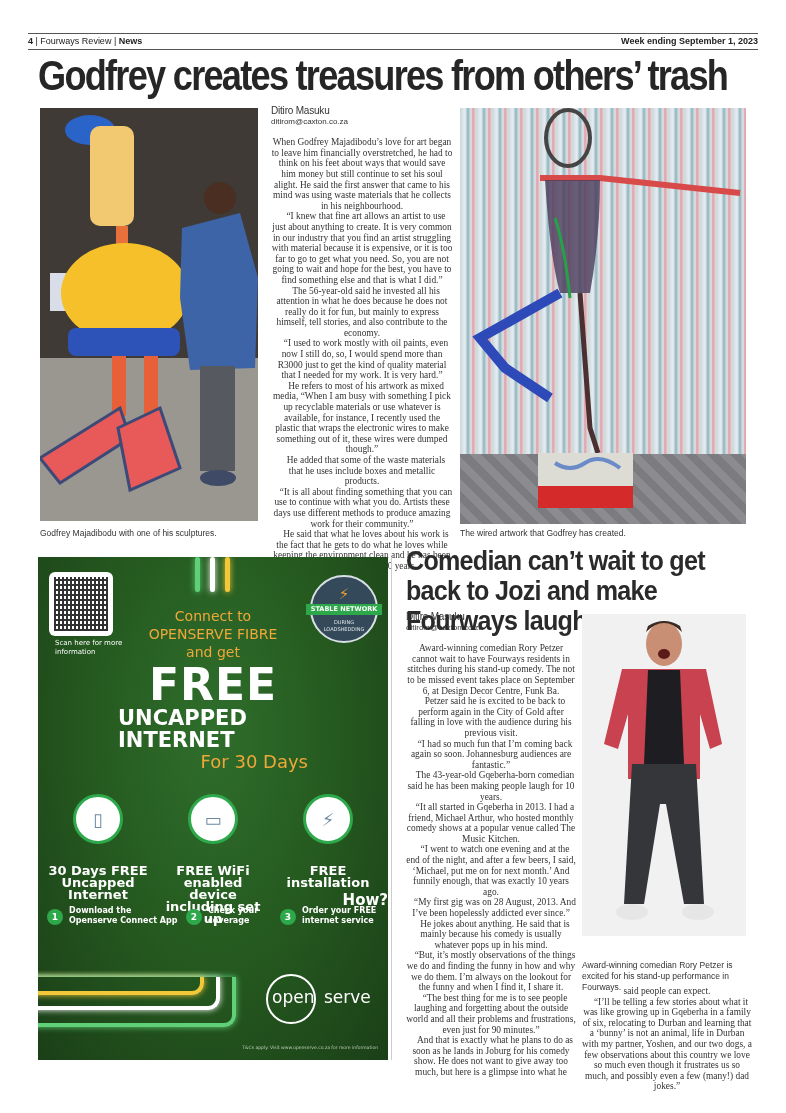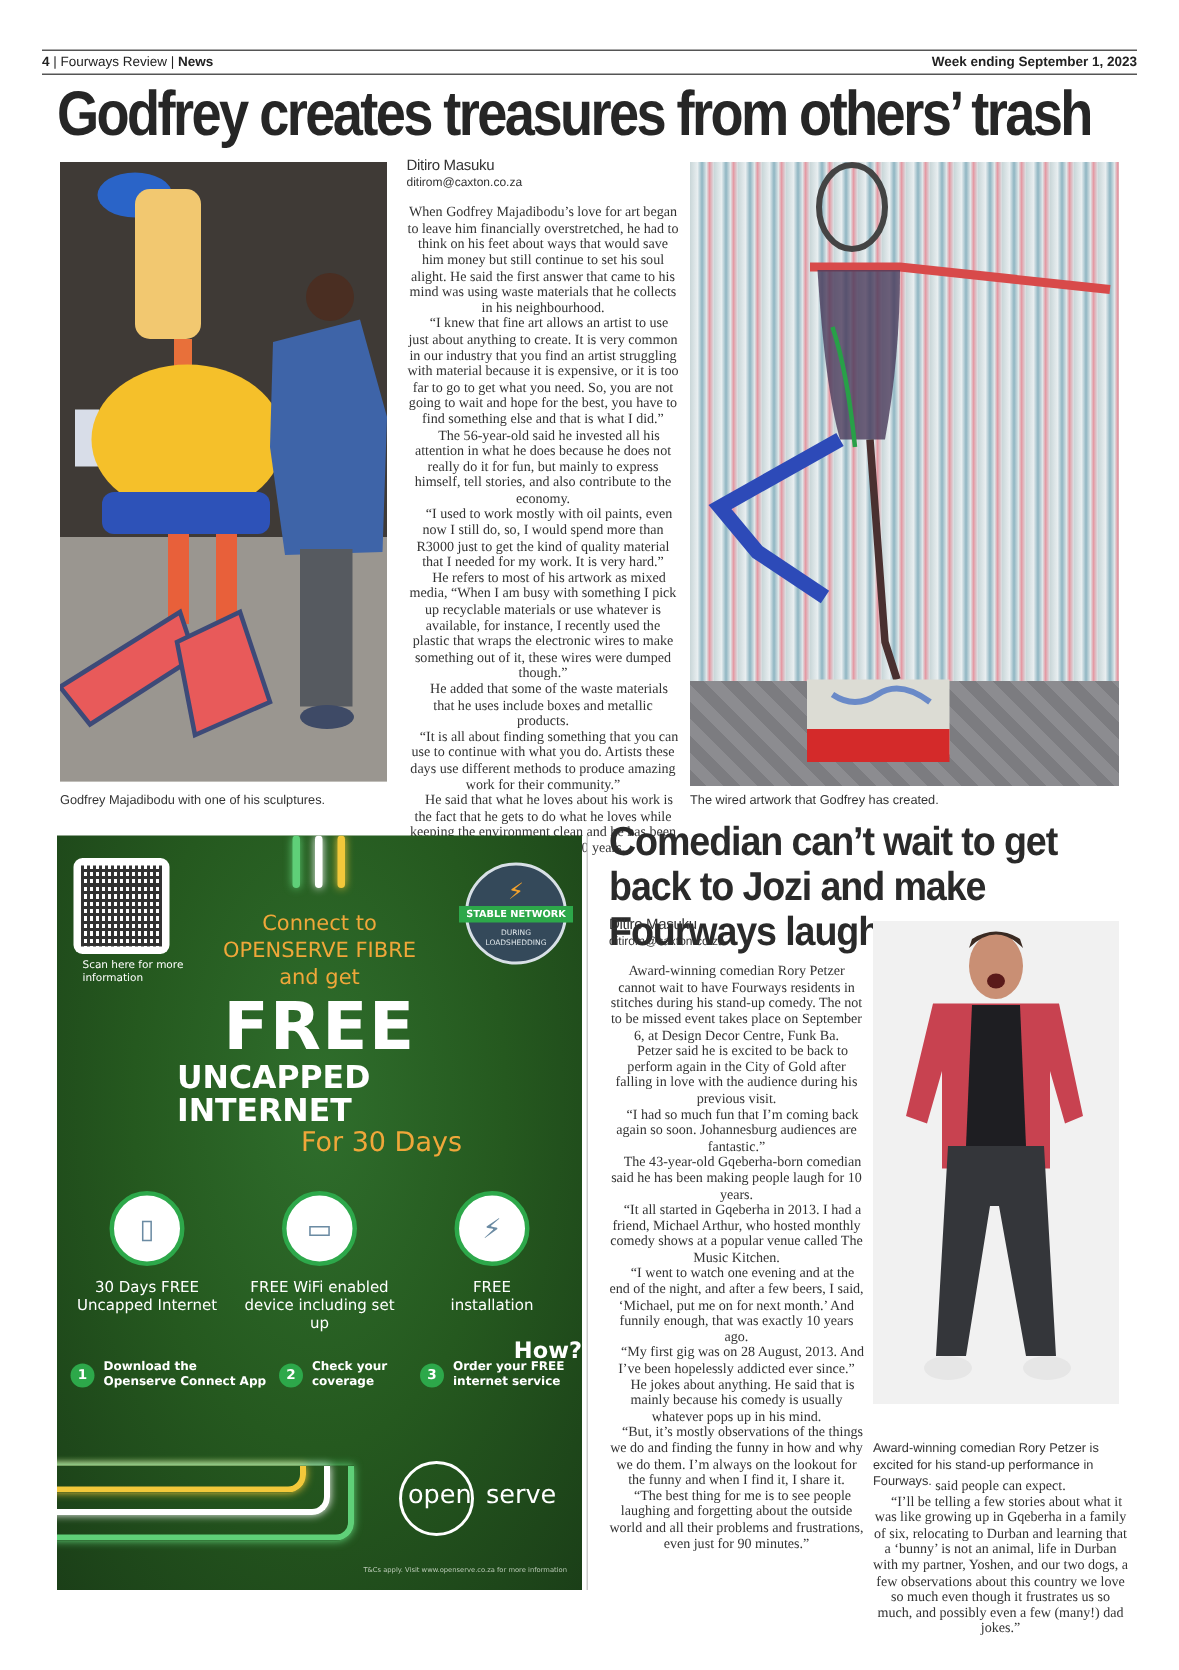--- a/index.html
+++ b/index.html
@@ -45,21 +45,21 @@
   .ad .free { position: absolute; left: 80px; top: 105px; width: 190px; text-align: center; color: #fff; font-weight: bold; font-size: 44px; line-height: 46px; letter-spacing: 1px; }
   .ad .uncapped { position: absolute; left: 80px; top: 150px; width: 190px; text-align: left; color: #fff; font-weight: bold; font-size: 21px; line-height: 22px; }
   .ad .days { position: absolute; left: 80px; top: 195px; width: 190px; text-align: right; color: #f0a73a; font-size: 18px; line-height: 20px; }
   .ad .badge { position: absolute; left: 272px; top: 18px; width: 68px; height: 68px; border-radius: 50%; background: #34495a; border: 2px solid #d8e0e6; }
   .ad .badge .bolt { position: absolute; left: 0; top: 8px; width: 100%; text-align: center; color: #f3a22d; font-size: 15px; }
   .ad .badge .band { position: absolute; left: -6px; top: 27px; width: 76px; height: 11px; background: #2da84a; color: #fff; font-size: 6.5px; font-weight: bold; text-align: center; line-height: 11px; }
   .ad .badge .sub { position: absolute; left: 0; top: 42px; width: 100%; text-align: center; color: #dfe6ea; font-size: 5px; line-height: 7px; }
   .ad .feature { position: absolute; top: 237px; width: 110px; text-align: center; }
   .ad .feature .circle { margin: 0 auto; width: 50px; height: 50px; border-radius: 50%; background: #fff; border: 3px solid #2da84a; position: relative; }
   .ad .feature .circle .glyph { position: absolute; left: 0; top: 12px; width: 100%; text-align: center; font-size: 18px; color: #6b8ba3; }
-  .ad .feature .label { margin-top: 9px; color: #fff; font-size: 10px; line-height: 12px; font-weight: normal; }
+  .ad .feature .label { margin-top: 21px; color: #fff; font-size: 13px; line-height: 12px; font-weight: bold; }
   .ad .how { position: absolute; left: 0; top: 334px; width: 100%; text-align: right; color: #fff; font-size: 15px; font-weight: bold; }
   .ad .step { position: absolute; top: 349px; }
   .ad .step .num { position: absolute; left: 0; top: 3px; width: 16px; height: 16px; border-radius: 50%; background: #2da84a; color: #fff; font-size: 9px; font-weight: bold; text-align: center; line-height: 16px; }
   .ad .step .text { position: absolute; left: 22px; top: 0; color: #fff; font-size: 8px; line-height: 10px; font-weight: bold; white-space: nowrap; }
   .ad .curve { position: absolute; border-style: solid; border-left: none; border-top: none; border-radius: 0 0 12px 0; }
   .ad .logo { position: absolute; left: 228px; top: 417px; height: 50px; width: 115px; text-align: right; }
   .ad .logo .ring { position: absolute; left: 0; top: 0; width: 50px; height: 50px; border: 2px solid #fff; border-radius: 50%; }
   .ad .logo .open { position: absolute; left: 6px; top: 13px; color: #fff; font-size: 17px; }
   .ad .logo .serve { position: absolute; left: 58px; top: 13px; color: #fff; font-size: 17px; }
   .ad .terms { position: absolute; right: 10px; top: 488px; color: #b9c9b5; font-size: 4.5px; white-space: nowrap; }
@@ -233,20 +233,21 @@
   <p class="first">Award-winning comedian Rory Petzer cannot wait to have Fourways residents in stitches during his stand-up comedy. The not to be missed event takes place on September 6, at Design Decor Centre, Funk Ba.</p>
   <p>Petzer said he is excited to be back to perform again in the City of Gold after falling in love with the audience during his previous visit.</p>
   <p>“I had so much fun that I’m coming back again so soon. Johannesburg audiences are fantastic.”</p>
   <p>The 43-year-old Gqeberha-born comedian said he has been making people laugh for 10 years.</p>
   <p>“It all started in Gqeberha in 2013. I had a friend, Michael Arthur, who hosted monthly comedy shows at a popular venue called The Music Kitchen.</p>
   <p>“I went to watch one evening and at the end of the night, and after a few beers, I said, ‘Michael, put me on for next month.’ And funnily enough, that was exactly 10 years ago.</p>
   <p>“My first gig was on 28 August, 2013. And I’ve been hopelessly addicted ever since.”</p>
   <p>He jokes about anything. He said that is mainly because his comedy is usually whatever pops up in his mind.</p>
   <p>“But, it’s mostly observations of the things we do and finding the funny in how and why we do them. I’m always on the lookout for the funny and when I find it, I share it.</p>
   <p>“The best thing for me is to see people laughing and forgetting about the outside world and all their problems and frustrations, even just for 90 minutes.”</p>
+  <p>And that is exactly what he plans to do as soon as he lands in Joburg for his comedy show. He does not want to give away too much, but here is a glimpse into what he</p>
 </div>
 
 <div class="photo photo3">
   <svg width="164" height="322" viewBox="0 0 164 322">
     <rect width="164" height="322" fill="#f1f1f1"></rect>
     <ellipse cx="82" cy="30" rx="18" ry="22" fill="#c98f74"></ellipse>
     <path d="M64 18 Q82 0 100 18 L98 12 Q82 2 66 12 Z" fill="#3a2a22"></path>
     <ellipse cx="82" cy="40" rx="6" ry="5" fill="#5a1a1a"></ellipse>
     <path d="M40 55 L124 55 L140 130 L128 135 L118 100 L118 165 L46 165 L46 100 L36 135 L22 130 Z" fill="#c84250"></path>
     <path d="M66 56 L98 56 L102 150 L62 150 Z" fill="#1e1e22"></path>

